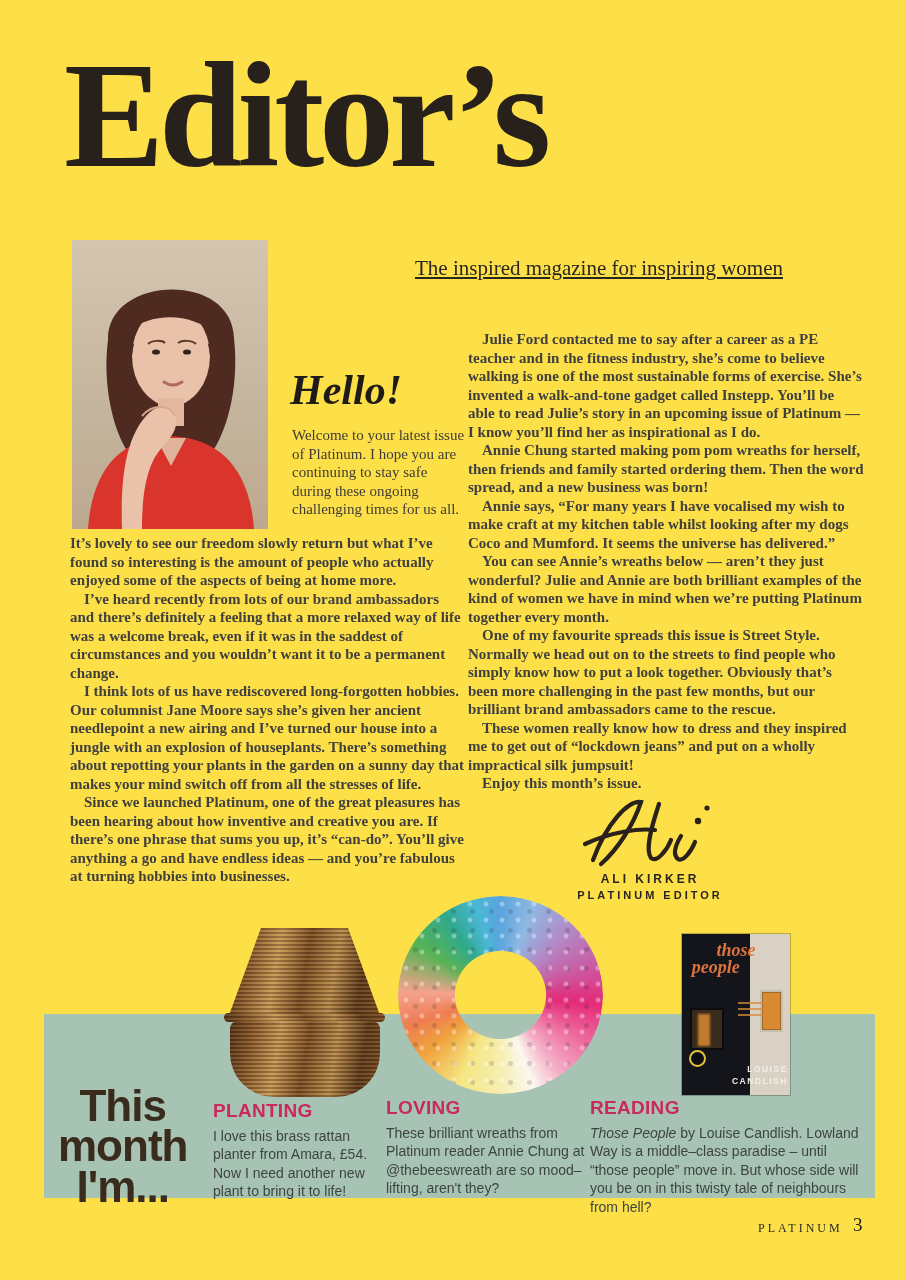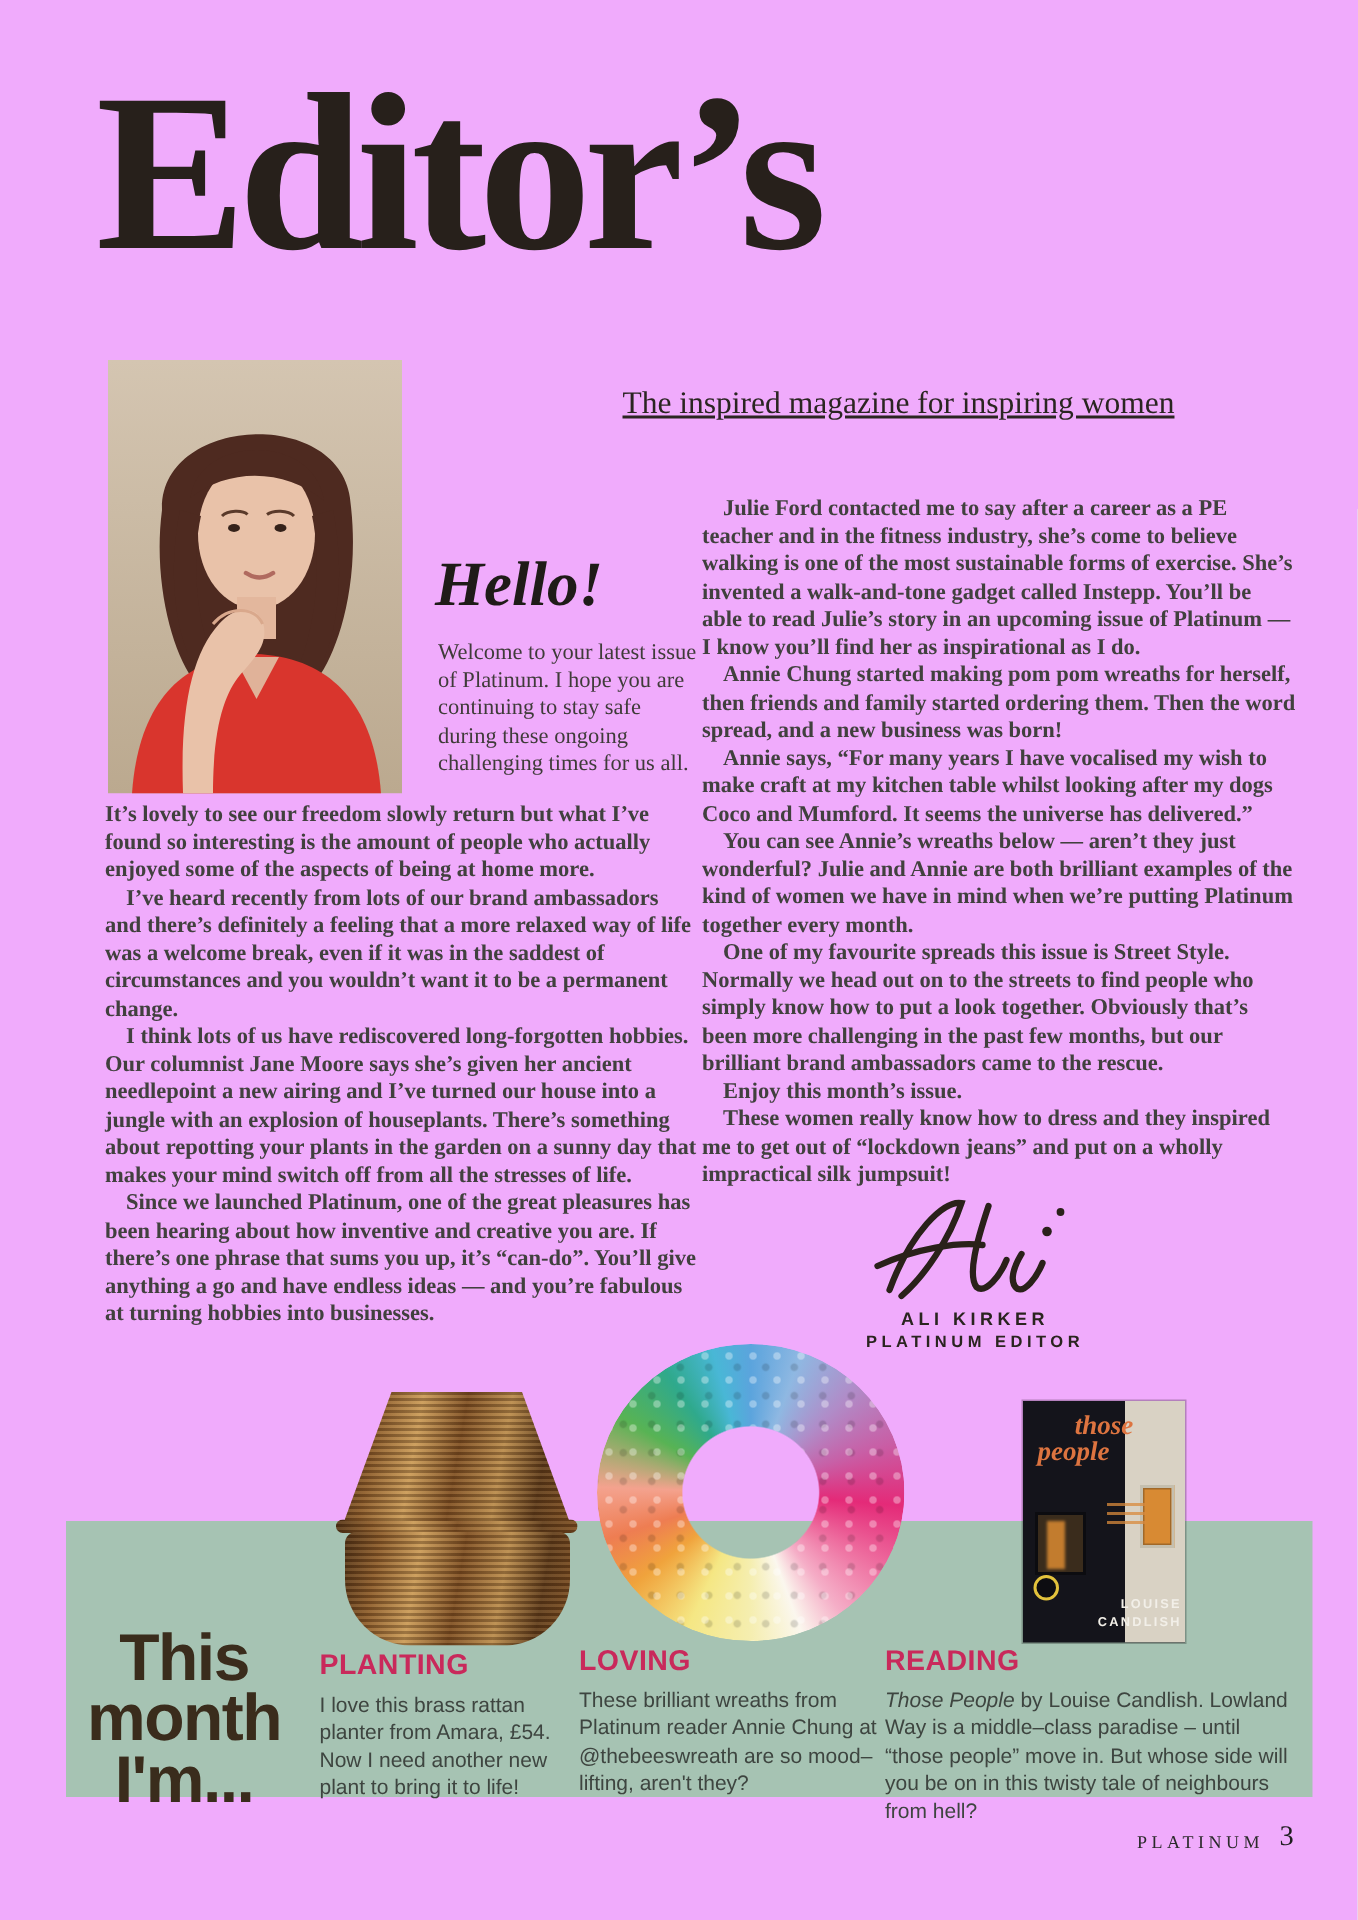--- a/index.html
+++ b/index.html
@@ -1,19 +1,19 @@
 <!DOCTYPE html>
 <html><head>
 <meta charset="utf-8">
 <style>
   * { margin:0; padding:0; box-sizing:border-box; }
   html,body { background:#e9e9e9; }
   .page {
     position:relative; width:905px; height:1280px; margin:0 auto;
-    background:#f0abfc; overflow:hidden;
+    background:#fde047; overflow:hidden;
     font-family:"Liberation Serif", serif; color:#3f3b39;padding-left:24px;
   }
 
   
   .title { position:absolute; font-family:"Liberation Serif", serif; font-weight:700;
            color:#27201b; line-height:1; white-space:nowrap; }
   .title1 { left:64px; top:40px;  font-size:150px; letter-spacing:-5px; }
   .title2 { left:352px; top:130px; font-size:150px; letter-spacing:-6px; }
   .tagline { position:absolute; left:415px; top:256px; width:400px; text-align:left;
              font-size:21px; color:#2a2521;text-decoration:underline; }
@@ -160,22 +160,22 @@
     <p class="ind">I think lots of us have rediscovered long-forgotten hobbies. Our columnist Jane Moore says she’s given her ancient needlepoint a new airing and I’ve turned our house into a jungle with an explosion of houseplants. There’s something about repotting your plants in the garden on a sunny day that makes your mind switch off from all the stresses of life.</p>
     <p class="ind">Since we launched Platinum, one of the great pleasures has been hearing about how inventive and creative you are. If there’s one phrase that sums you up, it’s “can-do”. You’ll give anything a go and have endless ideas — and you’re fabulous at turning hobbies into businesses.</p>
   </div>
 
   <div class="col col-right">
     <p class="ind">Julie Ford contacted me to say after a career as a PE teacher and in the fitness industry, she’s come to believe walking is one of the most sustainable forms of exercise. She’s invented a walk-and-tone gadget called Instepp. You’ll be able to read Julie’s story in an upcoming issue of Platinum — I know you’ll find her as inspirational as I do.</p>
     <p class="ind">Annie Chung started making pom pom wreaths for herself, then friends and family started ordering them. Then the word spread, and a new business was born!</p>
     <p class="ind">Annie says, “For many years I have vocalised my wish to make craft at my kitchen table whilst looking after my dogs Coco and Mumford. It seems the universe has delivered.”</p>
     <p class="ind">You can see Annie’s wreaths below — aren’t they just wonderful? Julie and Annie are both brilliant examples of the kind of women we have in mind when we’re putting Platinum together every month.</p>
     <p class="ind">One of my favourite spreads this issue is Street Style. Normally we head out on to the streets to find people who simply know how to put a look together. Obviously that’s been more challenging in the past few months, but our brilliant brand ambassadors came to the rescue.</p>
+    <p class="ind">These women really know how to dress and they inspired me to get out of “lockdown jeans” and put on a wholly impractical silk jumpsuit!</p>
     <p class="ind">Enjoy this month’s issue.</p>
-    <p class="ind">These women really know how to dress and they inspired me to get out of “lockdown jeans” and put on a wholly impractical silk jumpsuit!</p>
   </div>
 
   <div class="sig-wrap">
     <svg class="sig-svg" width="190" height="78" viewBox="0 0 190 78" xmlns="http://www.w3.org/2000/svg">
       <g stroke="#2a211a" stroke-width="4.2" fill="none" stroke-linecap="round">
         <path d="M38 68 C52 30 74 8 86 10 C78 34 62 58 46 72"></path>
         <path d="M30 52 C56 40 84 36 100 38"></path>
         <path d="M104 12 C96 36 90 58 96 66 C102 71 112 58 116 48"></path>
         <path d="M126 44 C120 54 118 63 123 67 C128 70 136 60 140 50"></path>
       </g>

